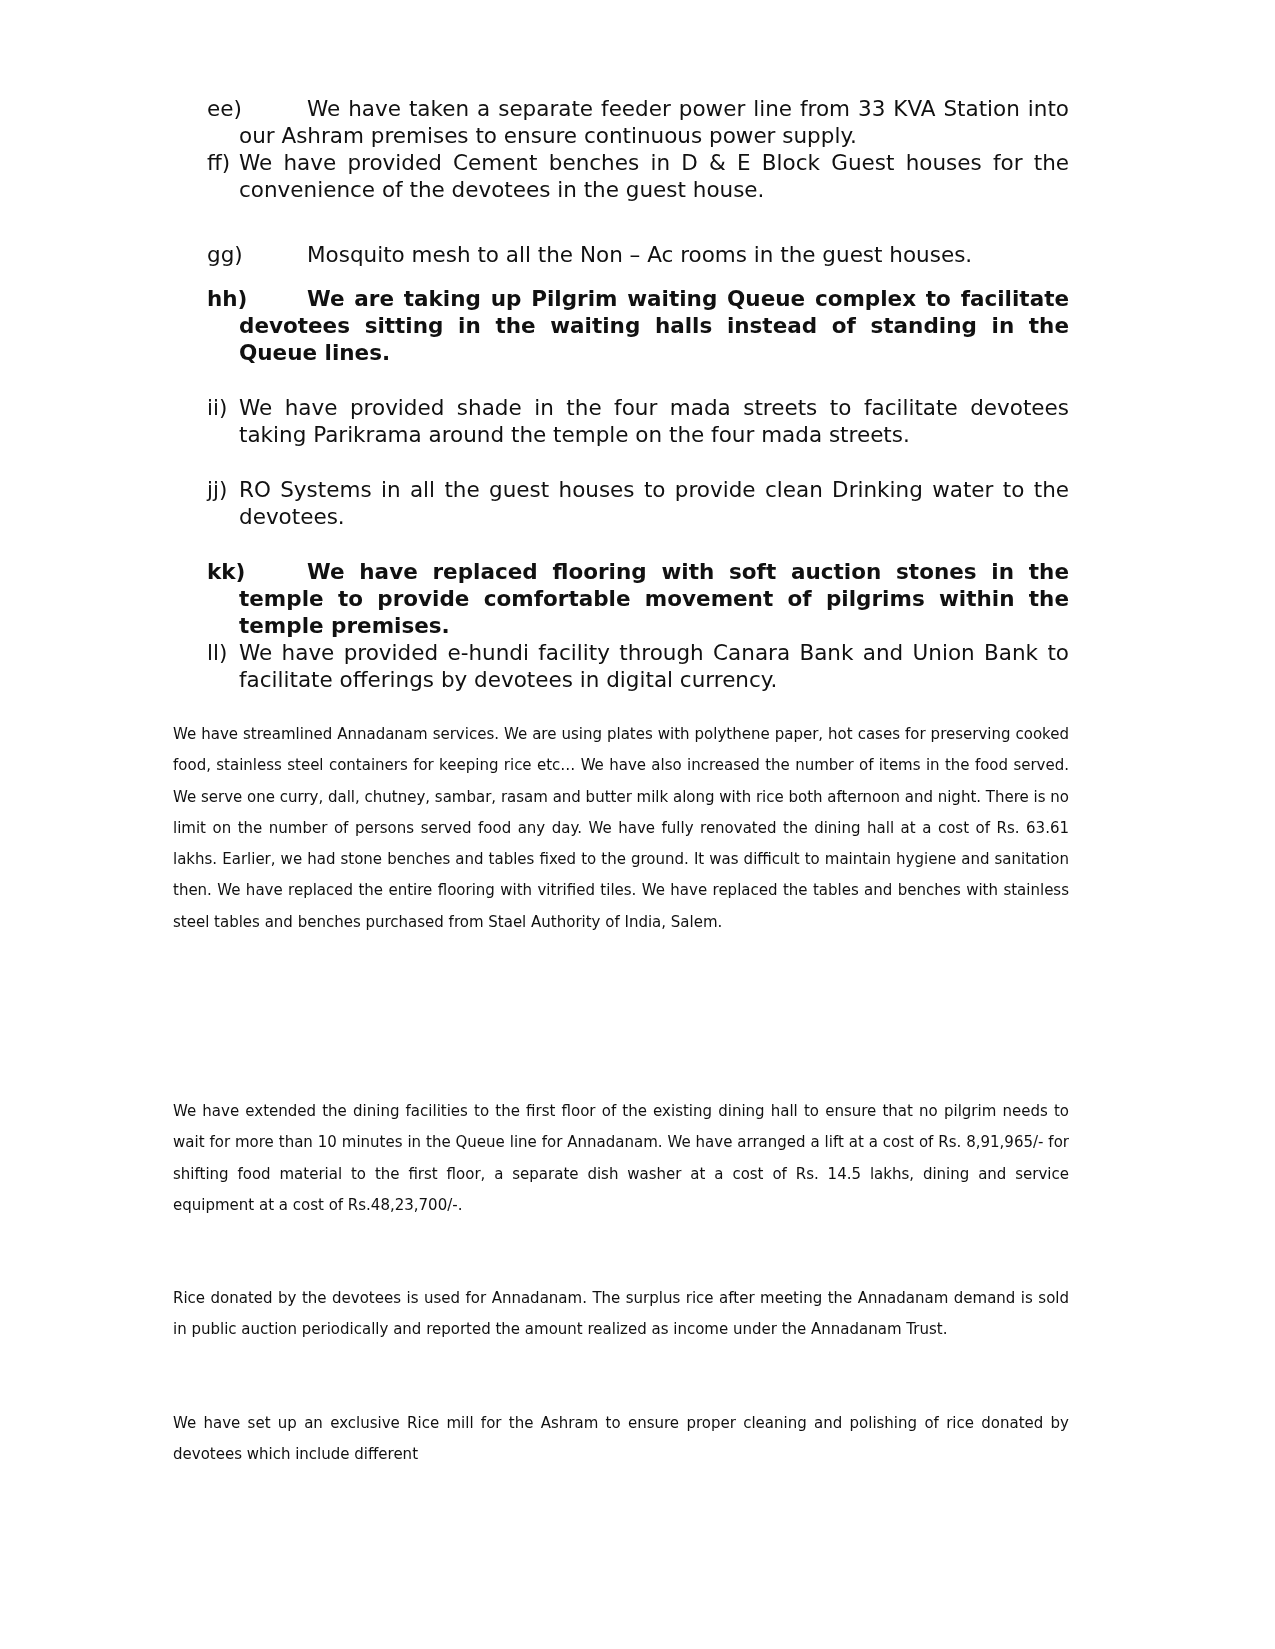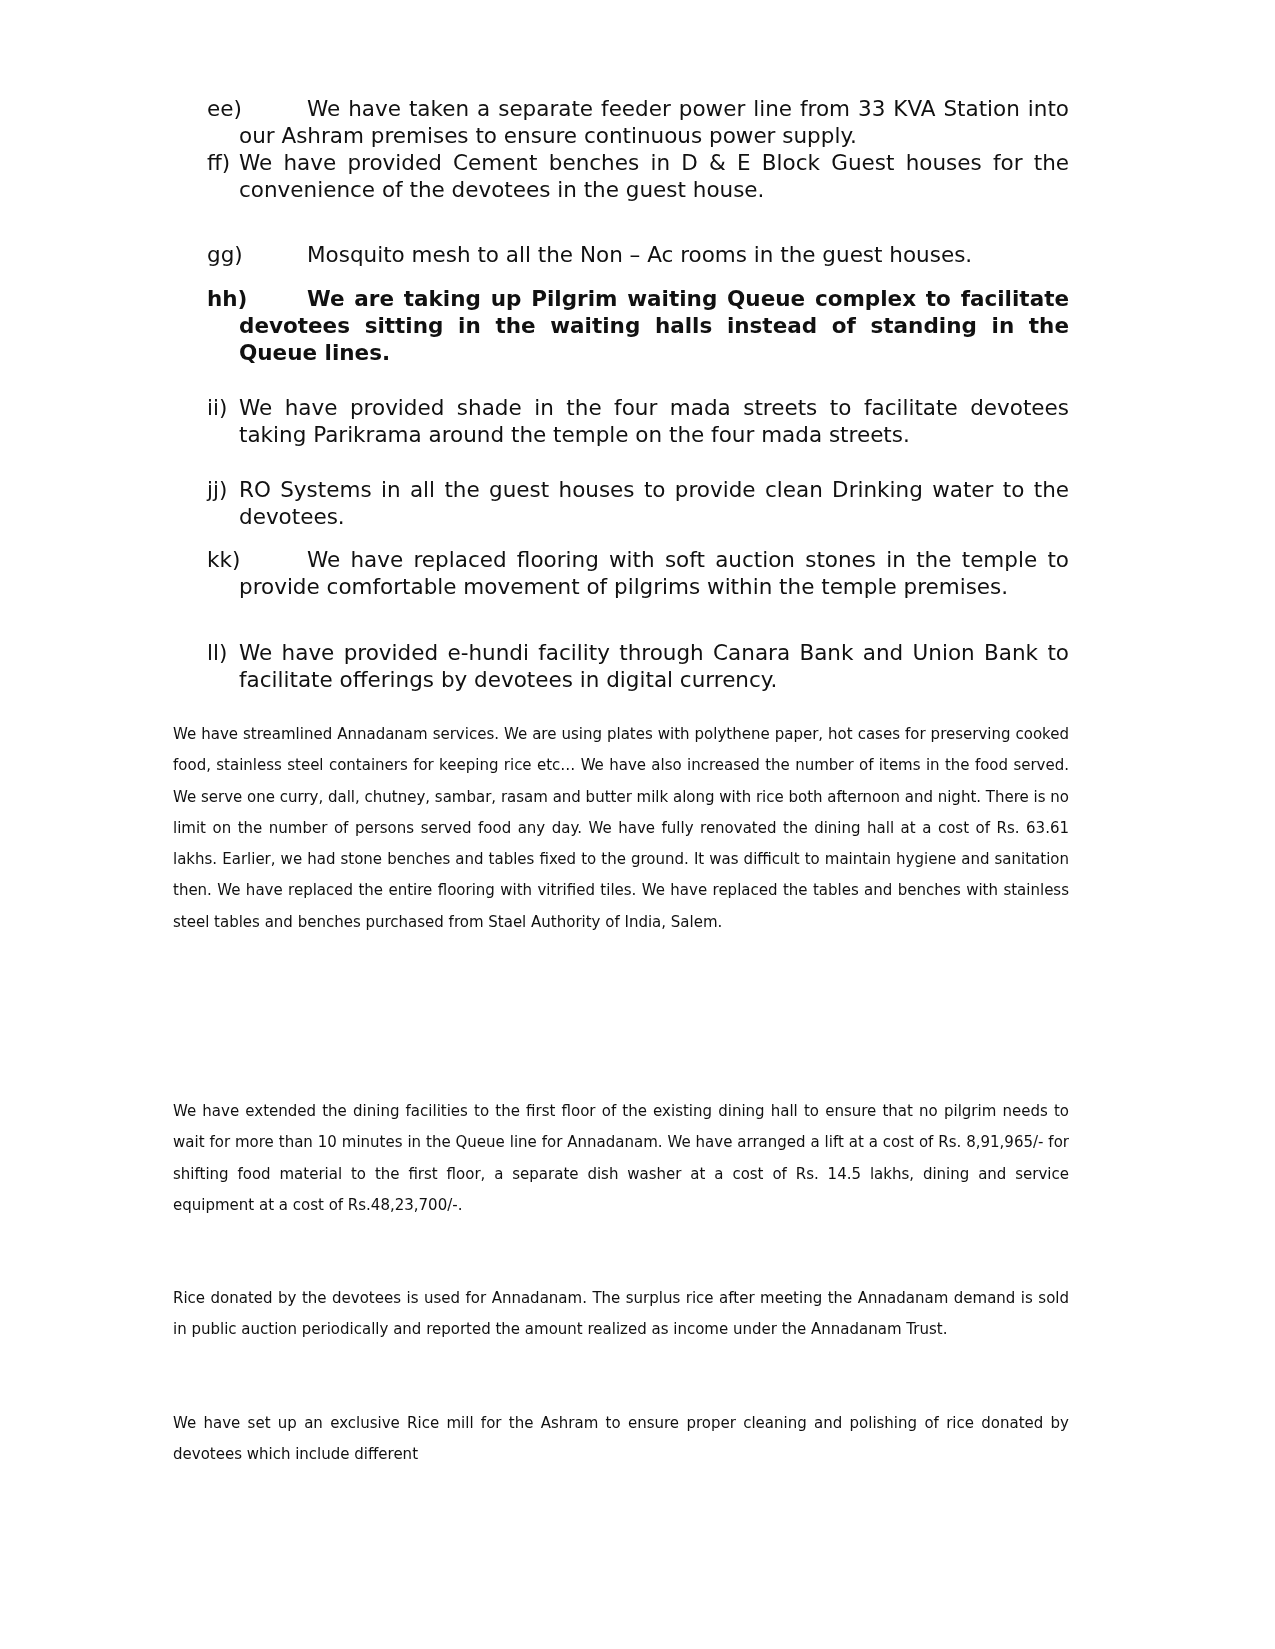--- a/index.html
+++ b/index.html
@@ -38,21 +38,21 @@
       <span class="text">We are taking up Pilgrim waiting Queue complex to facilitate devotees sitting in the waiting halls instead of standing in the Queue lines.</span>
     </div>
     <div class="item inline" style="top:394px;">
       <span class="marker">ii)</span>
       <span class="text">We have provided shade in the four mada streets to facilitate devotees taking Parikrama around the temple on the four mada streets.</span>
     </div>
     <div class="item inline" style="top:476px;">
       <span class="marker">jj)</span>
       <span class="text">RO Systems in all the guest houses to provide clean Drinking water to the devotees.</span>
     </div>
-    <div class="item tabbed" style="top:546px;">
+    <div class="item tabbed" style="top:558px;font-weight:bold;">
       <span class="marker">kk)</span>
       <span class="text">We have replaced flooring with soft auction stones in the temple to provide comfortable movement of pilgrims within the temple premises.</span>
     </div>
     <div class="item inline" style="top:639px;">
       <span class="marker">ll)</span>
       <span class="text">We have provided e-hundi facility through Canara Bank and Union Bank to facilitate offerings by devotees in digital currency.</span>
     </div>
   </div>
 
   <p class="para" style="top:719px;">We have streamlined Annadanam services. We are using plates with polythene paper, hot cases for preserving cooked food, stainless steel containers for keeping rice etc… We have also increased the number of items in the food served. We serve one curry, dall, chutney, sambar, rasam and butter milk along with rice both afternoon and night. There is no limit on the number of persons served food any day. We have fully renovated the dining hall at a cost of Rs. 63.61 lakhs. Earlier, we had stone benches and tables fixed to the ground. It was difficult to maintain hygiene and sanitation then. We have replaced the entire flooring with vitrified tiles. We have replaced the tables and benches with stainless steel tables and benches purchased from Stael Authority of India, Salem.</p>

